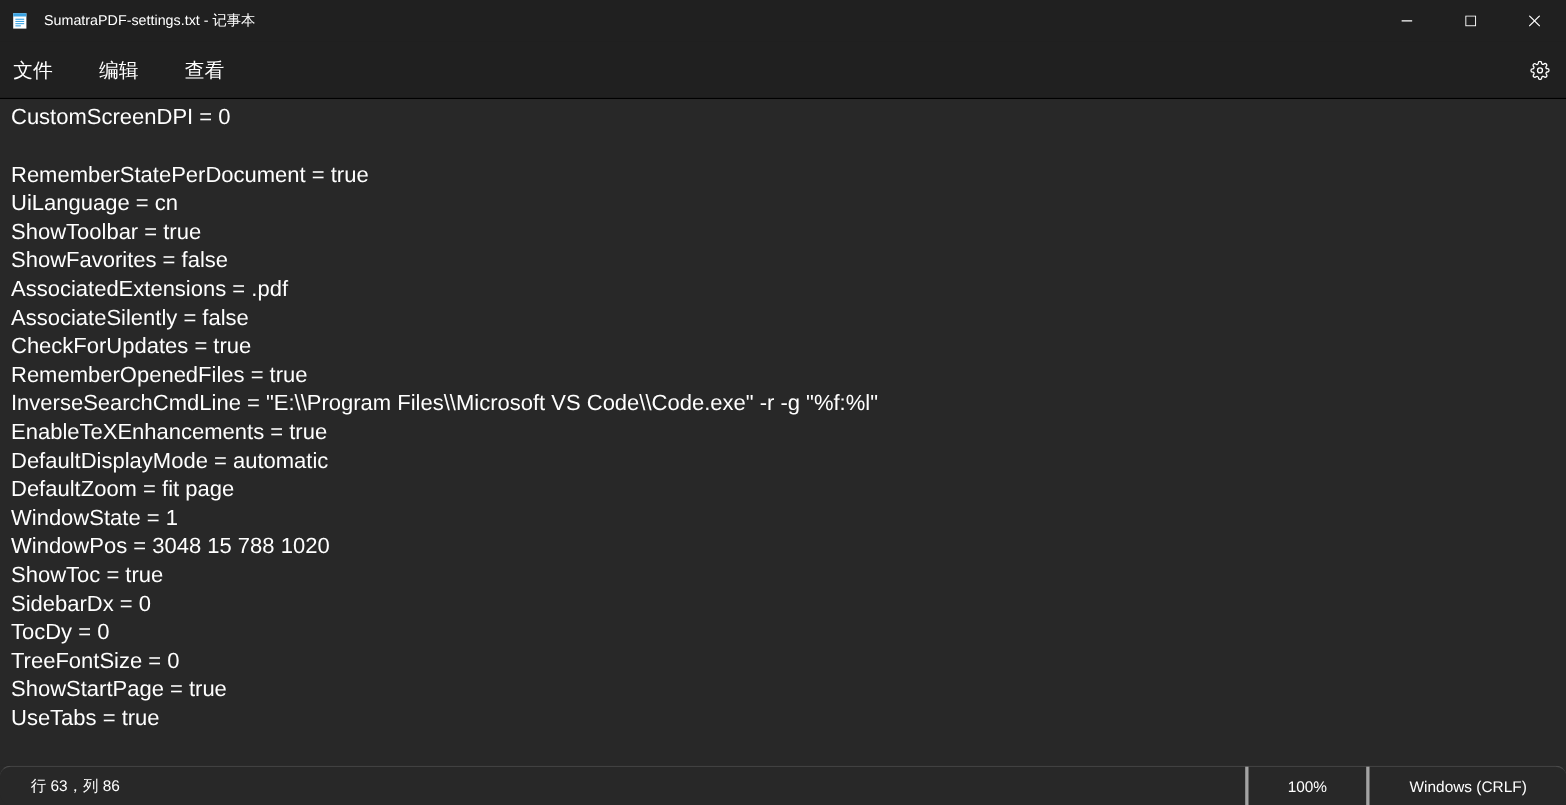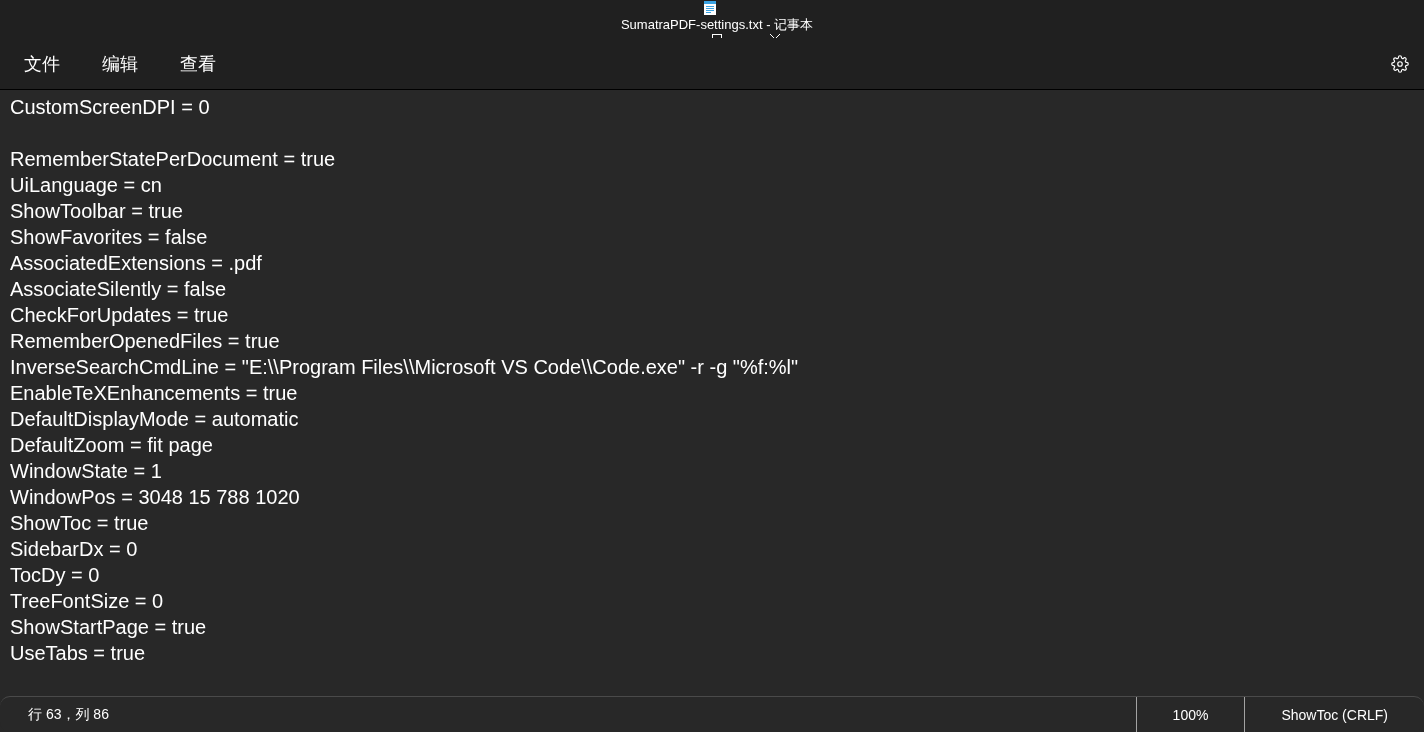--- a/index.html
+++ b/index.html
@@ -1,40 +1,40 @@
 <!DOCTYPE html>
 <html><head>
 <meta charset="utf-8">
 <style>
   * { margin: 0; padding: 0; box-sizing: border-box; }
   html, body { width: 1424px; height: 732px; overflow: hidden; font-family: "Segoe UI", "Microsoft YaHei", sans-serif; }
   body { background: #282828; color: #fff; display: flex; flex-direction: column; }
 
   
-  .title-bar { height: 38px; background: #202020; display: flex; align-items: center; padding-left: 10px; flex-direction: column; }
+  .title-bar { height: 38px; background: #202020; display: flex; align-items: center; padding-left: 10px; }
   .title-bar .icon { width: 16px; height: 16px; margin-right: 14px; display:flex; align-items:center; justify-content:center; }
   .title-bar .title { font-size: 13px; color: #ffffff; }
   .title-bar .spacer { flex: 1; }
   .title-bar .win-buttons { display:flex; height:100%; }
   .title-bar .win-btn { width:58px; display:flex; align-items:center; justify-content:center; color:#fff; }
 
   
-  .menu-bar { height: 52px; background: #202020; display:flex; align-items:center; padding-left: 14px; border-bottom: 1px solid #000; font-family: Liberation Serif, serif; }
+  .menu-bar { height: 52px; background: #202020; display:flex; align-items:center; padding-left: 2px; border-bottom: 1px solid #000; font-family: Liberation Serif, serif; }
   .menu-item { font-size: 18px; color:#ffffff; padding: 6px 10px; margin-right: 22px; }
   .menu-spacer { flex:1; }
   .gear { width:48px; height:100%; display:flex; align-items:center; justify-content:center; color:#fff; }
 
   
   .editor { flex:1; background:#282828; color:#ffffff; font-size:20px; line-height:26px; padding: 4px 0 0 10px; white-space:pre; font-family:"Segoe UI","Microsoft YaHei",sans-serif; overflow:hidden; }
 
   
   .status-bar { height:36px; background:#282828; border-top:1px solid #4a4a4a; display:flex; align-items:center; color:#ffffff; font-size:14px;border-radius:10px; }
   .status-left { padding-left:28px; }
   .status-spacer { flex:1; }
-  .status-cell { padding: 0 36px; height:100%; display:flex; align-items:center; border-left:1px solid #a3a3a3; min-width: 90px; justify-content:center; }
+  .status-cell { padding: 0 36px; height:100%; display:flex; align-items:center; border-left:3px solid #a3a3a3; min-width: 90px; justify-content:center; }
   .status-cell.wide { min-width: 160px; }
 
   svg { display:block; }
 </style>
 </head>
 <body>
 
 <div class="title-bar">
   <span class="icon">
     <svg width="16" height="16" viewBox="0 0 16 16">
@@ -101,14 +101,14 @@
 SidebarDx = 0
 TocDy = 0
 TreeFontSize = 0
 ShowStartPage = true
 UseTabs = true</div>
 
 <div class="status-bar">
   <span class="status-left">行 63，列 86</span>
   <span class="status-spacer"></span>
   <span class="status-cell">100%</span>
-  <span class="status-cell wide">ShowToc (CRLF)</span>
+  <span class="status-cell wide">Windows (CRLF)</span>
 </div>
 
 </body></html>

